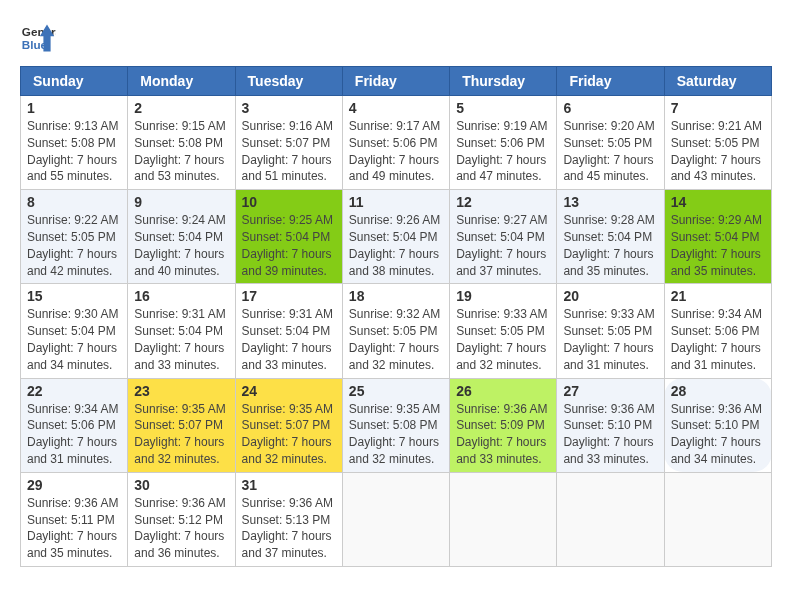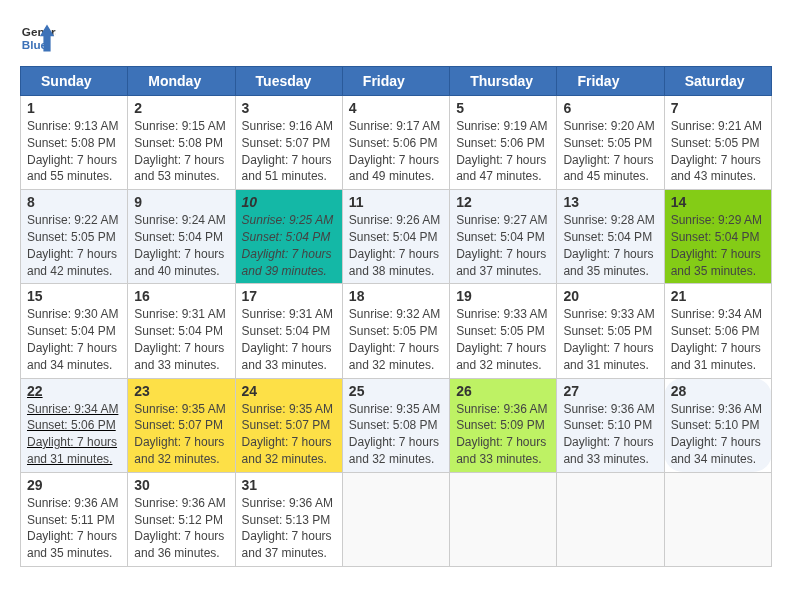--- a/index.html
+++ b/index.html
@@ -39,21 +39,21 @@
     }
     .calendar-table {
       width: 100%;
       border-collapse: collapse;
       table-layout: fixed;
     }
     .calendar-table th {
       background-color: #3d72b8;
       color: #fff;
       text-align: left;
-      padding: 6px 20px;
+      padding: 6px 12px;
       font-size: 14px;
       border: 1px solid #2a5a9a;
     }
     .calendar-table td {
       border: 1px solid #ccc;
       vertical-align: top;
       padding: 4px 6px;
       height: 90px;
       background: #fff;
     }
@@ -141,21 +141,21 @@
       </tr>
       <tr>
         <td style="background-color: rgb(240, 244, 250);">
           <span class="day-number">8</span>
           <div class="day-info">Sunrise: 9:22 AM<br>Sunset: 5:05 PM<br>Daylight: 7 hours and 42 minutes.</div>
         </td>
         <td style="background-color: rgb(240, 244, 250);">
           <span class="day-number">9</span>
           <div class="day-info">Sunrise: 9:24 AM<br>Sunset: 5:04 PM<br>Daylight: 7 hours and 40 minutes.</div>
         </td>
-        <td style="background-color: #14b8a6; font-style: italic;">
+        <td style="background-color: #84cc16;">
           <span class="day-number">10</span>
           <div class="day-info">Sunrise: 9:25 AM<br>Sunset: 5:04 PM<br>Daylight: 7 hours and 39 minutes.</div>
         </td>
         <td style="background-color: rgb(240, 244, 250);">
           <span class="day-number">11</span>
           <div class="day-info">Sunrise: 9:26 AM<br>Sunset: 5:04 PM<br>Daylight: 7 hours and 38 minutes.</div>
         </td>
         <td style="background-color: rgb(240, 244, 250);">
           <span class="day-number">12</span>
           <div class="day-info">Sunrise: 9:27 AM<br>Sunset: 5:04 PM<br>Daylight: 7 hours and 37 minutes.</div>
@@ -193,21 +193,21 @@
         <td>
           <span class="day-number">20</span>
           <div class="day-info">Sunrise: 9:33 AM<br>Sunset: 5:05 PM<br>Daylight: 7 hours and 31 minutes.</div>
         </td>
         <td>
           <span class="day-number">21</span>
           <div class="day-info">Sunrise: 9:34 AM<br>Sunset: 5:06 PM<br>Daylight: 7 hours and 31 minutes.</div>
         </td>
       </tr>
       <tr>
-        <td style="background-color: rgb(240, 244, 250); text-decoration: underline;">
+        <td style="background-color: rgb(240, 244, 250);">
           <span class="day-number">22</span>
           <div class="day-info">Sunrise: 9:34 AM<br>Sunset: 5:06 PM<br>Daylight: 7 hours and 31 minutes.</div>
         </td>
         <td style="background-color: #fde047;">
           <span class="day-number">23</span>
           <div class="day-info">Sunrise: 9:35 AM<br>Sunset: 5:07 PM<br>Daylight: 7 hours and 32 minutes.</div>
         </td>
         <td style="background-color: #fde047;">
           <span class="day-number">24</span>
           <div class="day-info">Sunrise: 9:35 AM<br>Sunset: 5:07 PM<br>Daylight: 7 hours and 32 minutes.</div>

